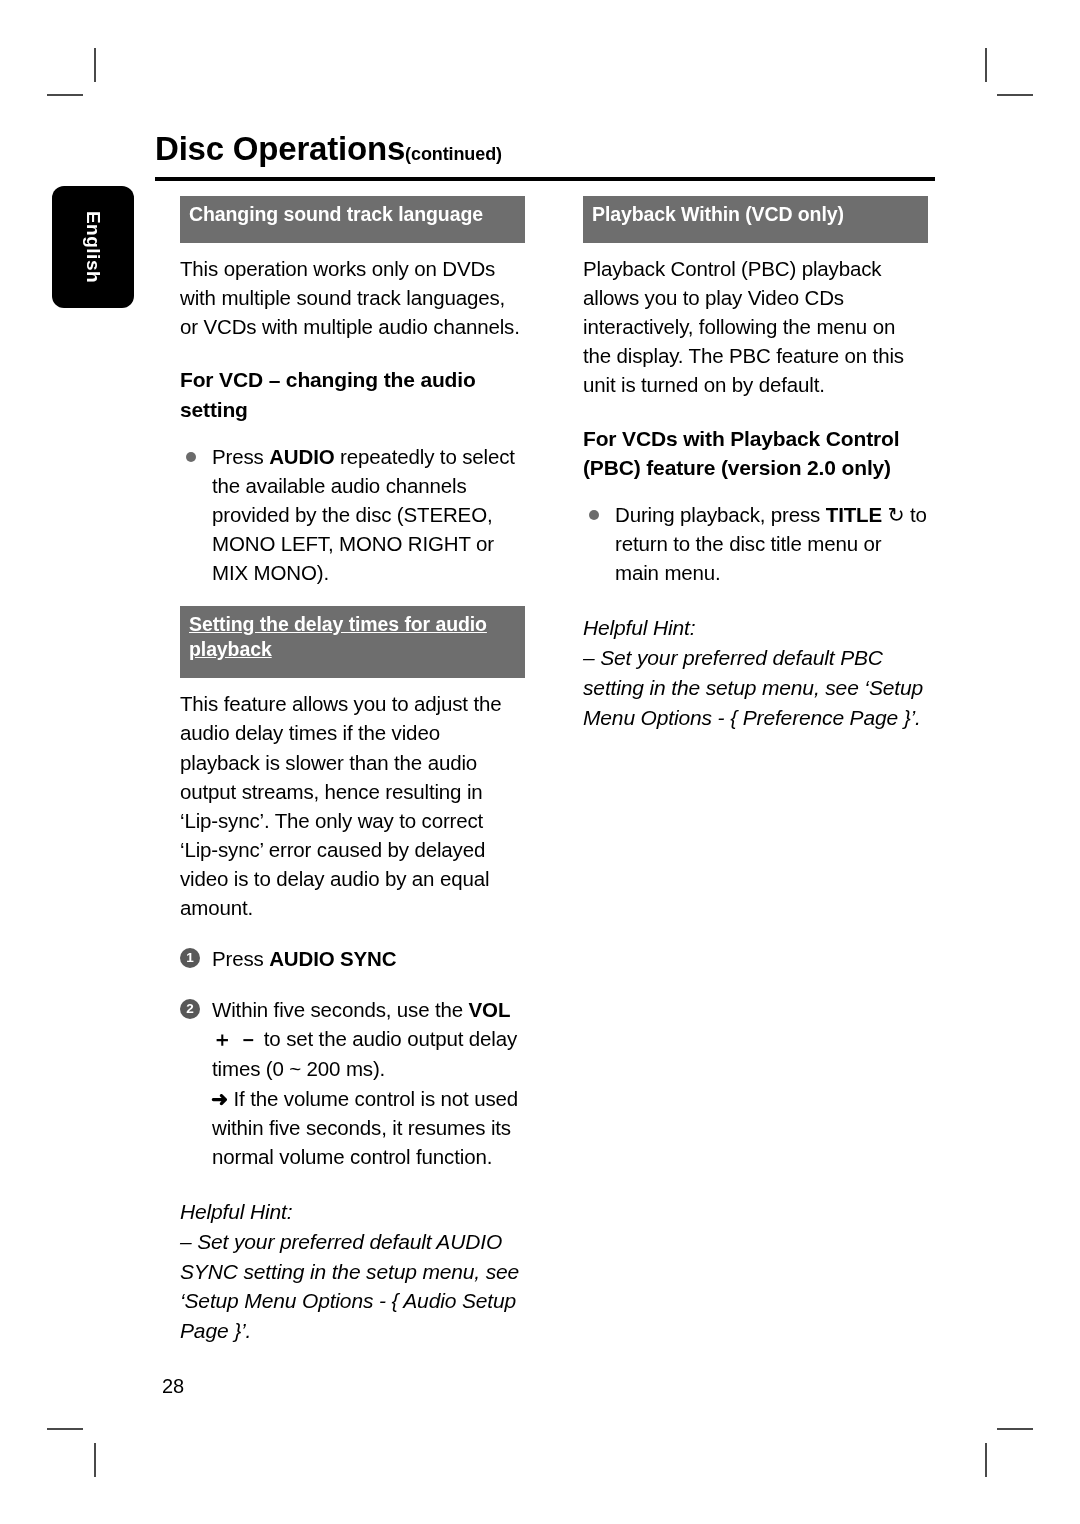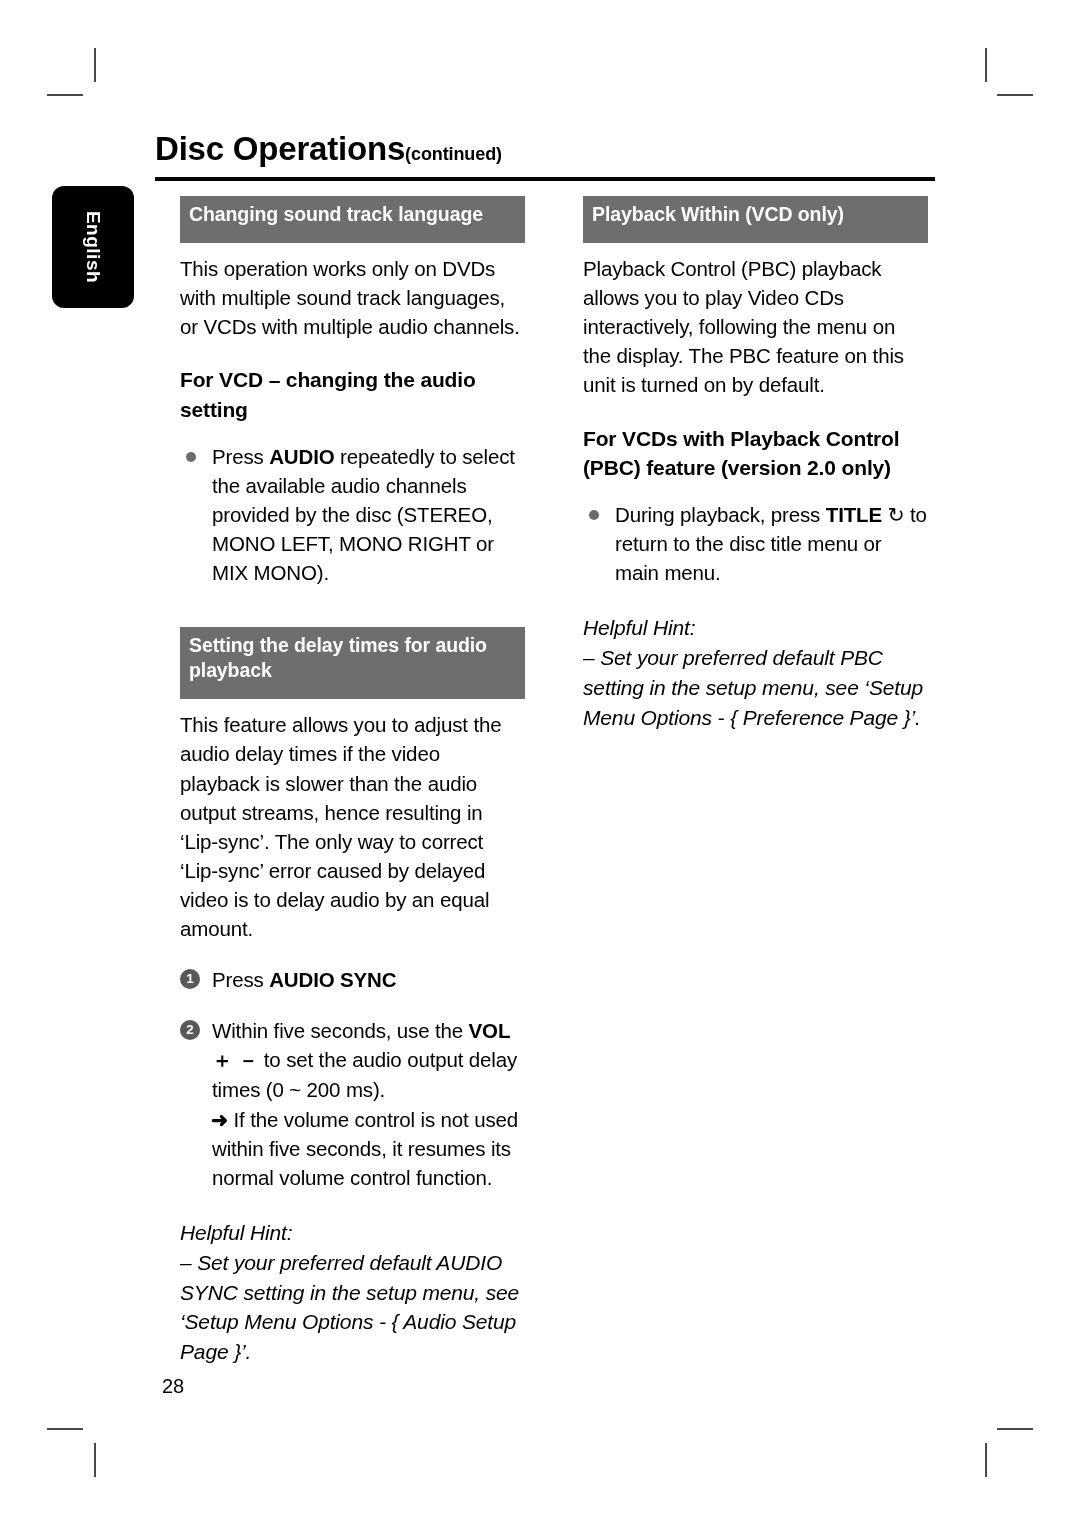--- a/index.html
+++ b/index.html
@@ -228,21 +228,21 @@
     <p class="para">This operation works only on DVDs with multiple sound track languages, or VCDs with multiple audio channels.</p>
 
 
     <p class="subhead">For VCD – changing the audio setting</p>
 
     <div class="bullet-item snug">
       <span class="bullet-dot"></span>
       <span>Press </span><b class="kw">AUDIO</b><span> repeatedly to select the available audio channels provided by the disc (STEREO, MONO LEFT, MONO RIGHT or MIX MONO).</span>
     </div>
 
-    <div class="bar-heading" style="margin-top:40px;">Setting the delay times for audio playback</div>
+    <div class="bar-heading" style="margin-top:19px;text-decoration:underline;">Setting the delay times for audio playback</div>
 
     <p class="para">This feature allows you to adjust the audio delay times if the video playback is slower than the audio output streams, hence resulting in ‘Lip-sync’. The only way to correct ‘Lip-sync’ error caused by delayed video is to delay audio by an equal amount.</p>
 
     <div class="step-item">
       <span class="step-num">1</span>
       <span>Press </span><b class="kw">AUDIO SYNC</b>
     </div>
 
     <div class="step-item">
       <span class="step-num">2</span>

